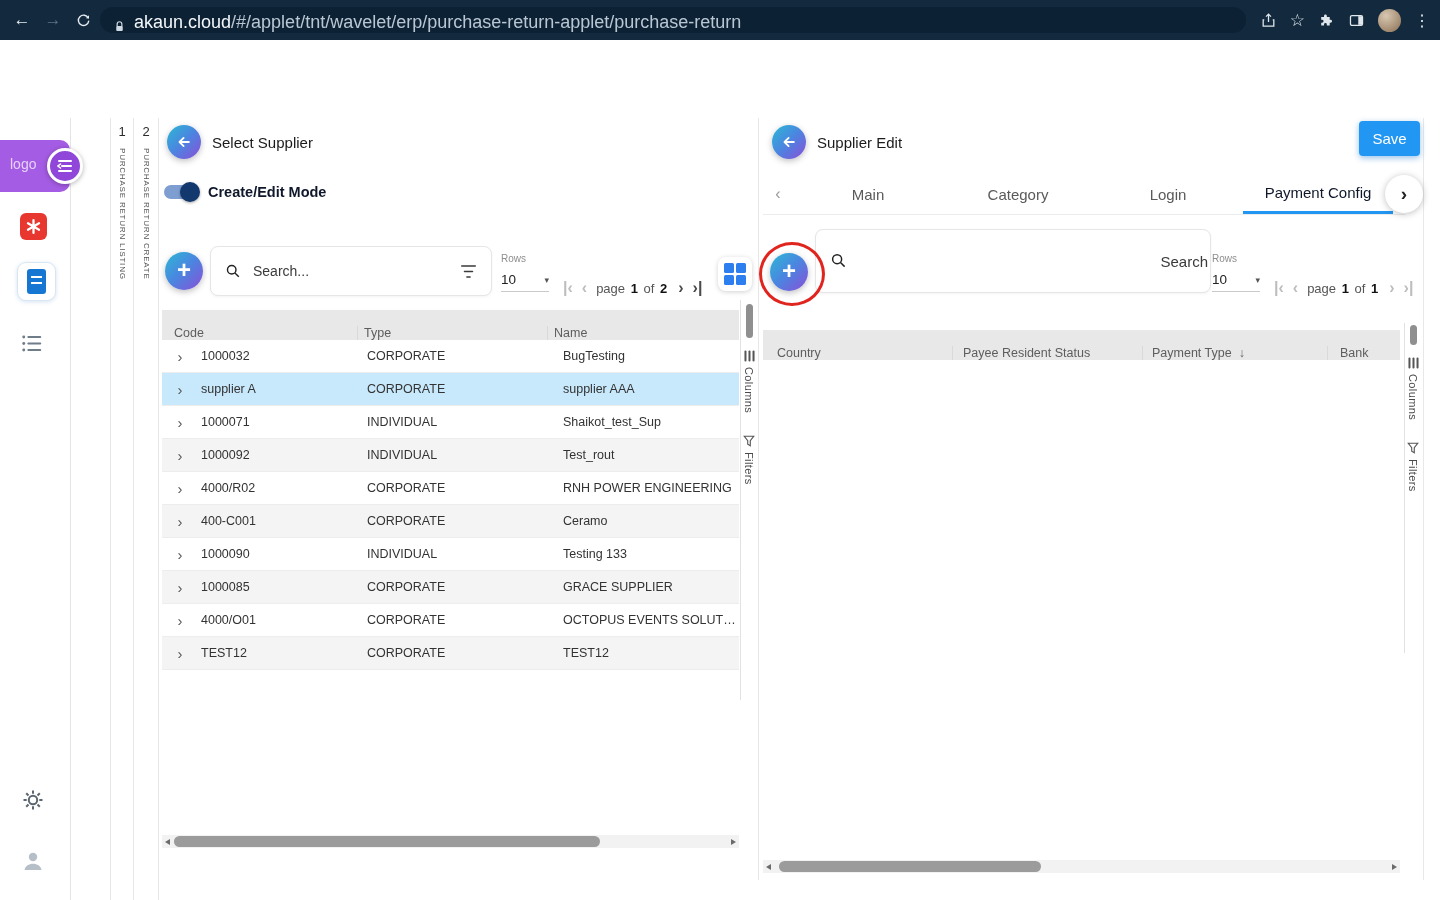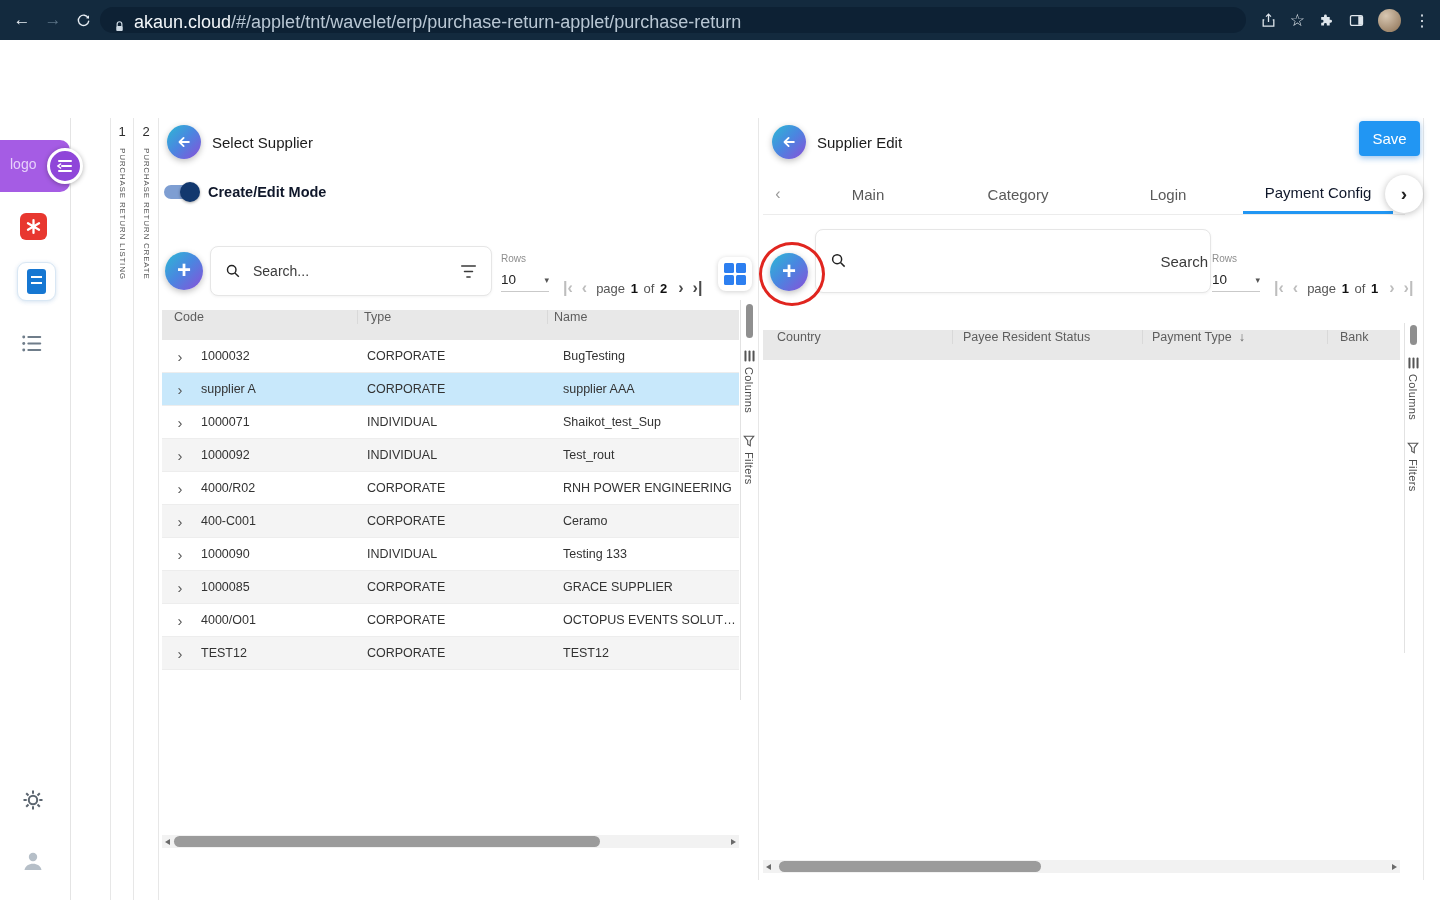--- a/index.html
+++ b/index.html
@@ -65,21 +65,21 @@
   .rows-sel .rv{margin-top:8px;width:48px;display:flex;justify-content:space-between;align-items:center;
                 border-bottom:1px solid #c9c9c9;padding-bottom:4px;font-size:13.5px;color:#222}
   .rows-sel .caret{font-size:9px;color:#555}
   .pager{position:absolute;display:flex;align-items:center;gap:9px;font-size:13px;color:#555;height:20px}
   .pager .nav{font-size:16px;line-height:1;cursor:pointer;font-weight:bold}
   .pager .dim{color:#bdbdbd}
   .pager .drk{color:#4a4a4a}
   .pager b{color:#111;margin:0 2px}
   .ptext{white-space:nowrap}
 
-  .thead{position:absolute;background:#e8e8e8;display:flex;align-items:flex-start;font-size:12.5px;color:#5d5d5d}
+  .thead{position:absolute;background:#e8e8e8;display:flex;align-items:flex-end;font-size:12.5px;color:#5d5d5d}
   .hc{box-sizing:border-box;display:flex;align-items:center;border-right:1px solid #d9d9d9;cursor:pointer}
   .hc:last-child{border-right:0}
   .trow{display:flex;align-items:center;height:32px;border-bottom:1px solid #ededed;font-size:12.5px;color:#333;cursor:pointer}
   .trow:nth-child(even){background:#f4f4f4}
   .trow.selected{background:#c8e8fb}
   .tc-exp{width:36px;text-align:center;color:#555;font-size:15px;cursor:pointer}
   .tc-code{width:160px;padding-left:3px}
   .tc-type{width:190px;padding-left:6px}
   .tc-name{flex:1;padding-left:6px;overflow:hidden;white-space:nowrap;text-overflow:ellipsis}
 

